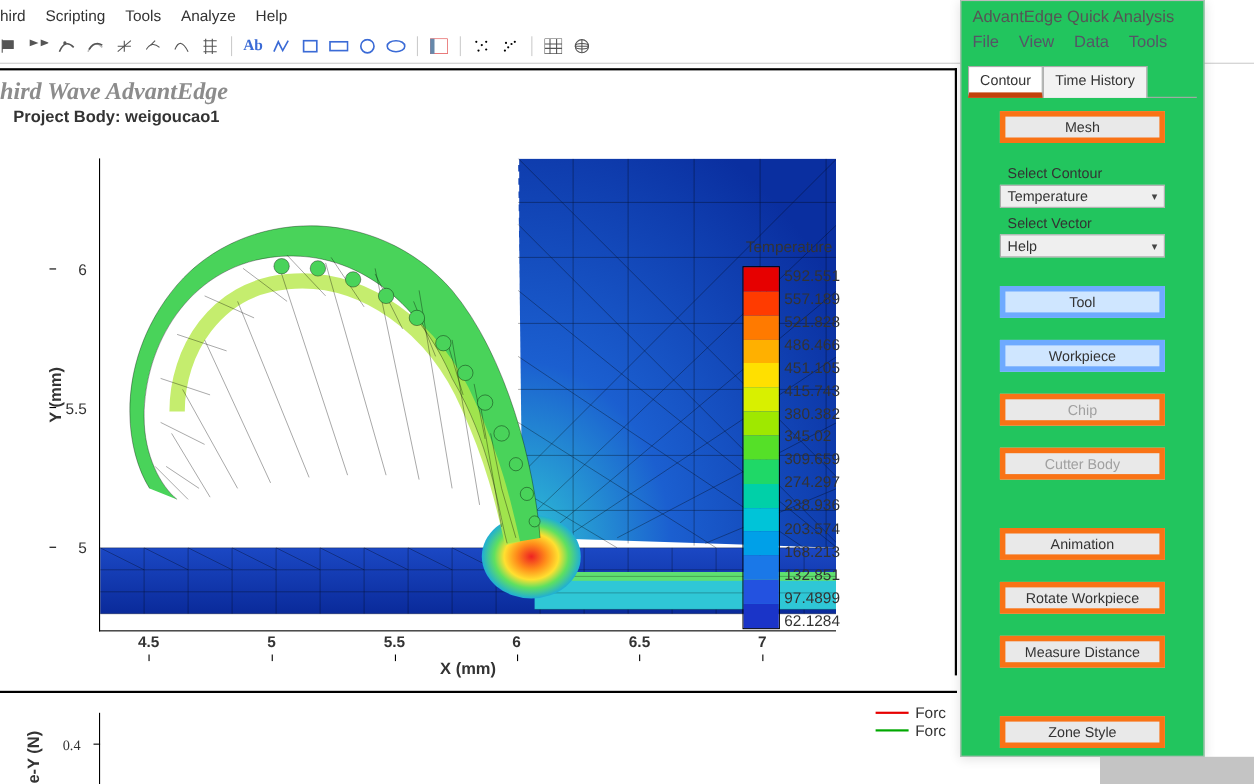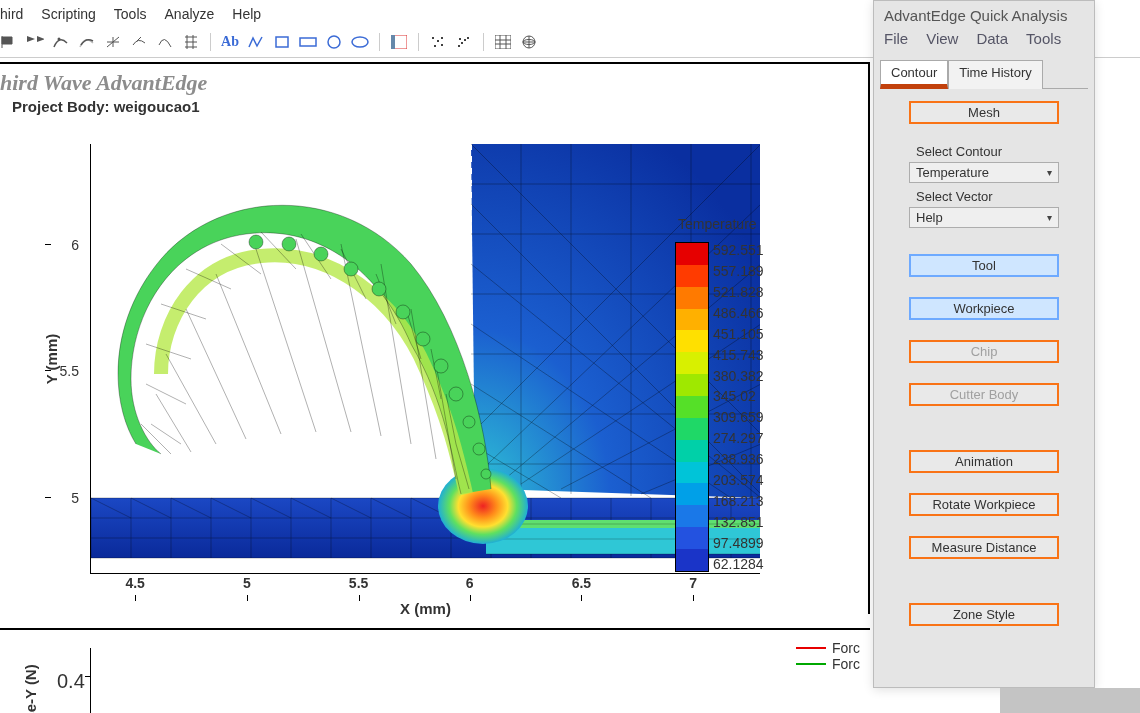--- a/index.html
+++ b/index.html
@@ -159,21 +159,21 @@
     font-family: Liberation Sans, sans-serif; font-size: 14px; text-align: right;
   }
   .plot2-legend .row { display: flex; align-items: center; gap: 6px; }
   .plot2-legend .dash { width: 30px; height: 1.5px; }
 
   
   .panel {
     position: absolute;
     left: 873px; top: 0px;
     width: 222px; height: 688px;
-    background: #e5e5e5;
+    background: #22c55e;
     border: 1px solid #bcbcbc;
     box-shadow: 0 2px 10px rgba(0,0,0,.12);
   }
   .panel-title {
     padding: 6px 10px 2px 10px;
     color: #555;
     font-size: 15px;
   }
   .panel-menu {
     display: flex; gap: 18px;
@@ -205,21 +205,21 @@
     margin: 0 6px;
     padding: 12px 8px;
   }
   .wbtn {
     display: block;
     width: 150px;
     margin: 0 auto 20px auto;
     padding: 2px 0;
     text-align: center;
     background: #e9e9e9;
-    border: 2px solid #f97316;
+    border: 5px solid #f97316;
     font-size: 13px;
     cursor: pointer;
   }
   .wbtn.blue {
     background: #cfe6ff;
     border-color: #6eaaff;
   }
   .wbtn.disabled {
     color: #a0a0a0;
   }
@@ -529,21 +529,21 @@
       <span>168.213</span>
       <span>132.851</span>
       <span>97.4899</span>
       <span>62.1284</span>
     </div>
   </div>
 
   <div class="plot2">
     <div class="y-label" style="left:-5px;top:70px">orce-Y (N)</div>
     <div class="chart-area2">
-      <div style="position:absolute;left:-34px;top:22px;font-family:Liberation Sans, sans-serif;font-size:20px">0.4</div>
+      <div style="position:absolute;left:-34px;top:22px;font-family:Liberation Serif, serif;font-size:13px">0.4</div>
       <div style="position:absolute;left:-34px;top:62px;font-family:Arial;font-size:14px">0.2</div>
       <div style="position:absolute;left:-6px;top:28px;width:6px;height:1px;background:#000"></div>
 
     </div>
     <div class="plot2-legend">
       <div class="row">
           <span class="dash" style="background:#e70000"></span>
           <span>Forc</span>
         </div>
       <div class="row">

